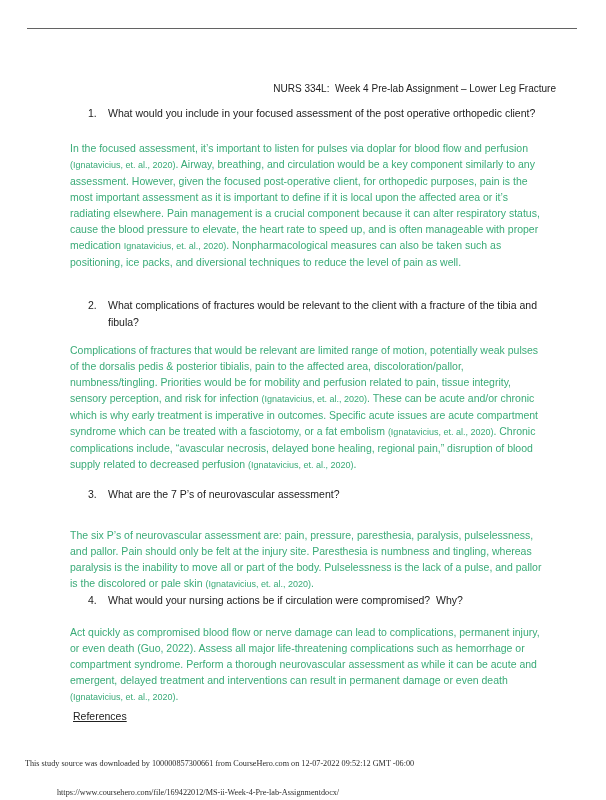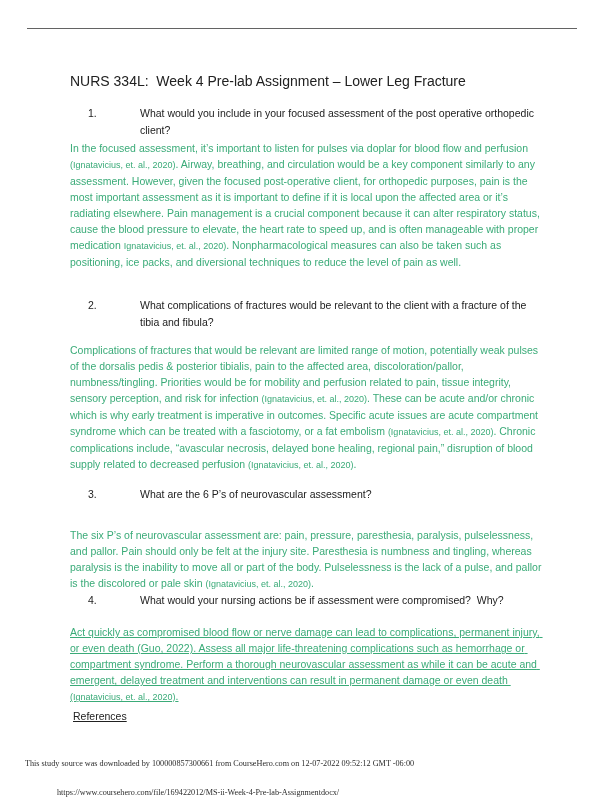--- a/index.html
+++ b/index.html
@@ -20,53 +20,53 @@
   .doc {
     position: absolute;
     left: 70px; top: 73px;
     width: 478px;
     font-size: 10.5px;
     line-height: 16px;
   }
   .title {
     position: absolute; top: 0; left: 0;
     width: 100%;
-    margin: 0;
-    font-size: 14px;
+    margin: 8px;
+    font-size: 10px;
     font-weight: normal;
-    text-align: left;
+    text-align: right;
     white-space: pre-wrap;
     color: var(--ink, #212121);
   }
   .q {
     position: absolute; left: 0;
     width: 476px;
     display: flex;
     line-height: 17px;
     white-space: pre-wrap;
     color: var(--ink, #212121);
   }
   .q .num { flex: none; width: 20px; margin-left: 18px; }
-  .q .qt  { flex: 1; margin-left: 32px; }
+  .q .qt  { flex: 1; }
   .a {
     position: absolute; left: 0;
     width: 478px;
     margin: 0;
     color: var(--answer-green, #3aab78);
     white-space: pre-wrap;
   }
   .a .cite { font-size: 9px; }
   #q1 { top: 32px; }
   #a1 { top: 67px; }
   #q2 { top: 224px; }
   #a2 { top: 269px; }
   #q3 { top: 413px; }
   #a3 { top: 446px; margin-top: 8px; }
   #q4 { top: 519px; }
-  #a4 { top: 551px; text-decoration: underline; }
+  #a4 { top: 551px; }
   .refs {
     position: absolute; left: 3px; top: 635px;
     margin: 0;
     color: var(--ink, #212121);
     text-decoration: underline;
   }
   .footer-note, .footer-url {
     position: absolute;
     left: 25px;
     font-family: "Liberation Serif", serif;
@@ -94,27 +94,27 @@
     <p class="a" id="a1"><span>In the focused assessment, it’s important to listen for pulses via doplar for blood flow and perfusion </span><span class="cite">(Ignatavicius, et. al., 2020)</span><span>. Airway, breathing, and circulation would be a key component similarly to any assessment. However, given the focused post-operative client, for orthopedic purposes, pain is the most important assessment as it is important to define if it is local upon the affected area or it’s radiating elsewhere. Pain management is a crucial component because it can alter respiratory status, cause the blood pressure to elevate, the heart rate to speed up, and is often manageable with proper medication </span><span class="cite">Ignatavicius, et. al., 2020)</span><span>. Nonpharmacological measures can also be taken such as positioning, ice packs, and diversional techniques to reduce the level of pain as well.</span></p>
 
     <div class="q" id="q2">
       <span class="num">2.</span>
       <span class="qt">What complications of fractures would be relevant to the client with a fracture of the tibia and fibula?</span>
     </div>
     <p class="a" id="a2"><span>Complications of fractures that would be relevant are limited range of motion, potentially weak pulses of the dorsalis pedis &amp; posterior tibialis, pain to the affected area, discoloration/pallor, numbness/tingling. Priorities would be for mobility and perfusion related to pain, tissue integrity, sensory perception, and risk for infection </span><span class="cite">(Ignatavicius, et. al., 2020)</span><span>. These can be acute and/or chronic which is why early treatment is imperative in outcomes. Specific acute issues are acute compartment syndrome which can be treated with a fasciotomy, or a fat embolism </span><span class="cite">(Ignatavicius, et. al., 2020)</span><span>. Chronic complications include, “avascular necrosis, delayed bone healing, regional pain,” disruption of blood supply related to decreased perfusion </span><span class="cite">(Ignatavicius, et. al., 2020)</span><span>.</span></p>
 
     <div class="q" id="q3">
       <span class="num">3.</span>
-      <span class="qt">What are the 6 P’s of neurovascular assessment?</span>
+      <span class="qt">What are the 7 P’s of neurovascular assessment?</span>
     </div>
     <p class="a" id="a3"><span>The six P’s of neurovascular assessment are: pain, pressure, paresthesia, paralysis, pulselessness, and pallor. Pain should only be felt at the injury site. Paresthesia is numbness and tingling, whereas paralysis is the inability to move all or part of the body. Pulselessness is the lack of a pulse, and pallor is the discolored or pale skin </span><span class="cite">(Ignatavicius, et. al., 2020)</span><span>.</span></p>
 
     <div class="q" id="q4">
       <span class="num">4.</span>
-      <span class="qt">What would your nursing actions be if assessment were compromised?  Why?</span>
+      <span class="qt">What would your nursing actions be if circulation were compromised?  Why?</span>
     </div>
     <p class="a" id="a4"><span>Act quickly as compromised blood flow or nerve damage can lead to complications, permanent injury, or even death (Guo, 2022). Assess all major life-threatening complications such as hemorrhage or compartment syndrome. Perform a thorough neurovascular assessment as while it can be acute and emergent, delayed treatment and interventions can result in permanent damage or even death </span><span class="cite">(Ignatavicius, et. al., 2020)</span><span>.</span></p>
 
     <p class="refs">References</p>
   </div>
 
   <div class="footer-note">This study source was downloaded by 100000857300661 from CourseHero.com on 12-07-2022 09:52:12 GMT -06:00</div>
   <div class="footer-url">https://www.coursehero.com/file/169422012/MS-ii-Week-4-Pre-lab-Assignmentdocx/</div>
 </div>
 

